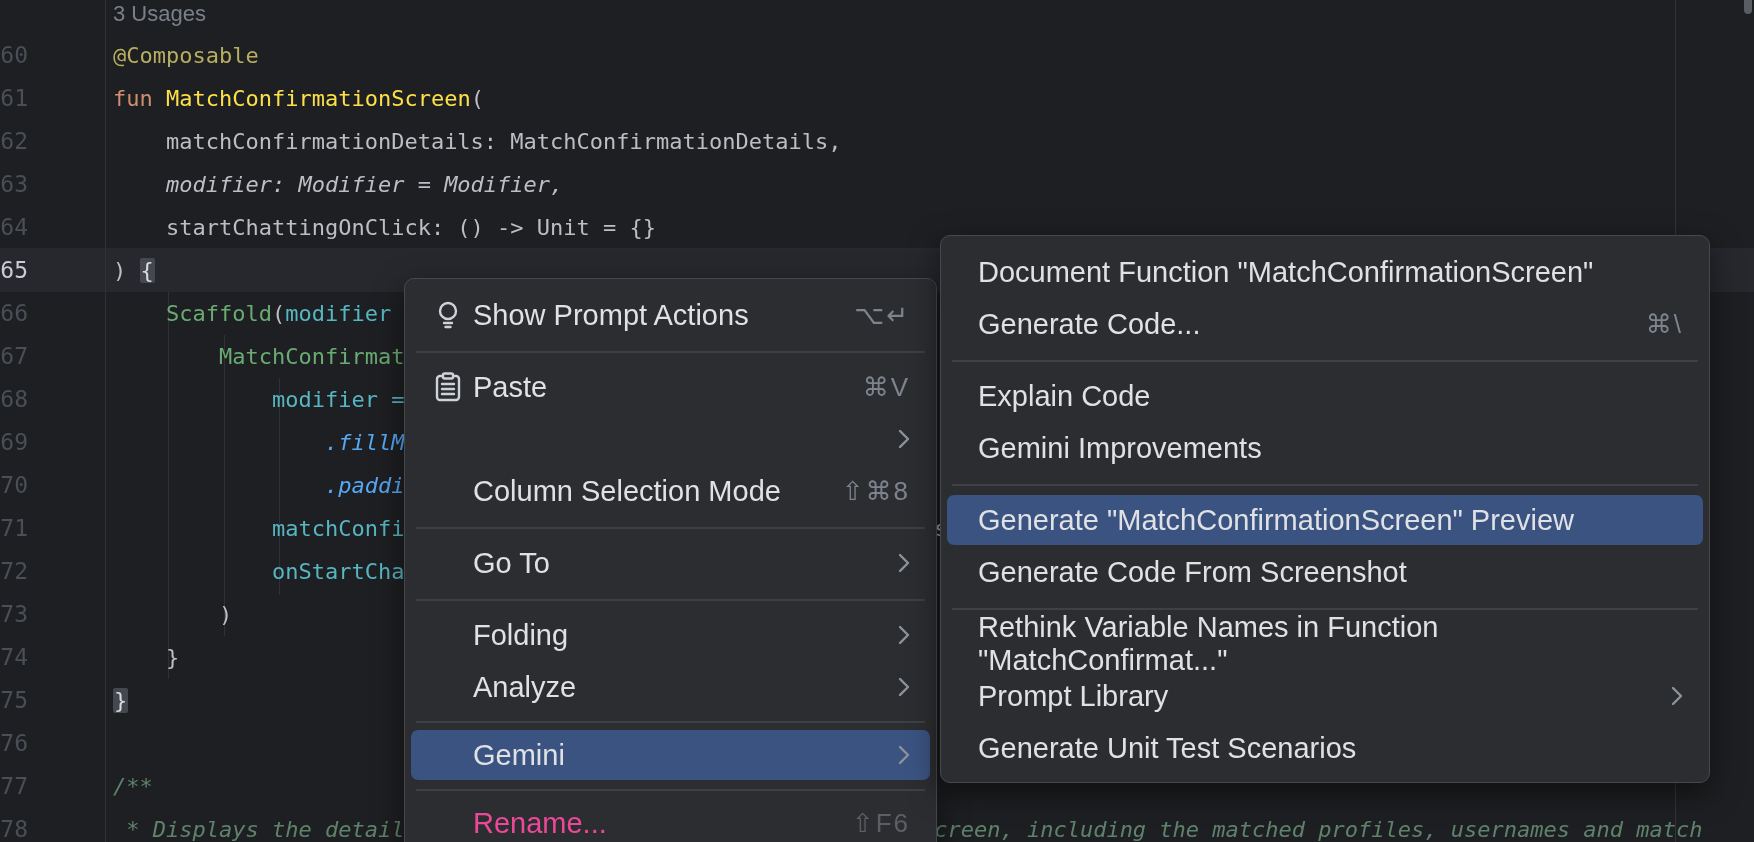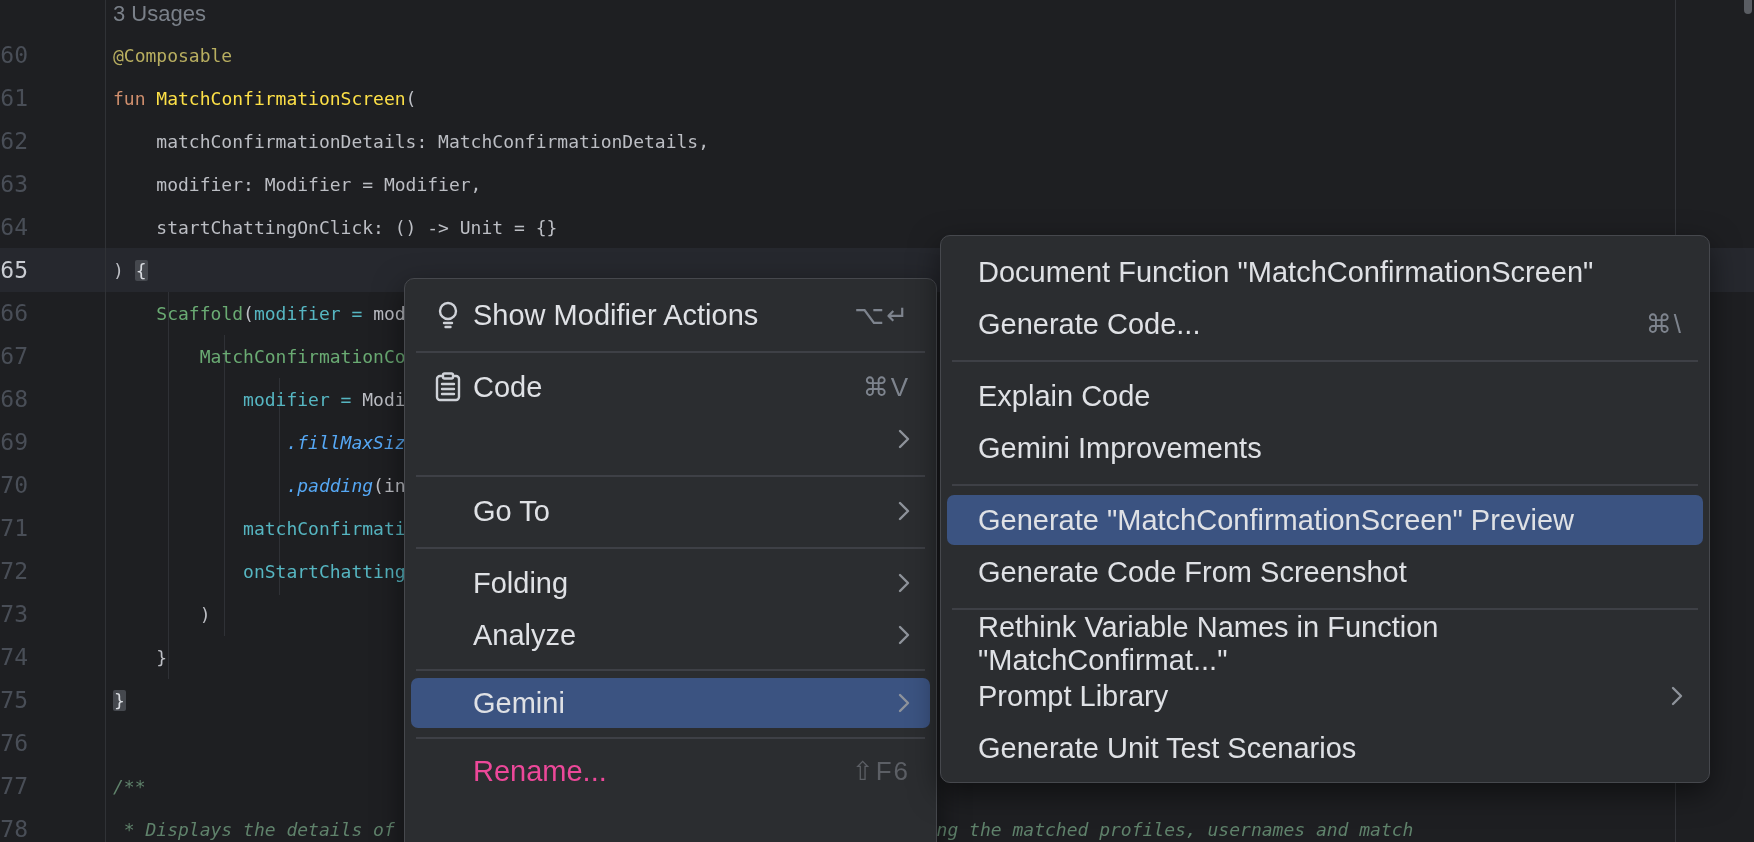--- a/index.html
+++ b/index.html
@@ -6,21 +6,21 @@
   body{position:relative;width:1754px;height:842px;overflow:hidden;
        font-family:"Liberation Sans","DejaVu Sans",sans-serif;}
   
   #editor{position:absolute;inset:0;}
   .vline{position:absolute;top:0;bottom:0;width:1px;}
   #gutter-border{left:105px;background:#303236;}
   #margin-guide{left:1675px;background:#33353A;}
   #current-line{position:absolute;left:0;width:1754px;top:248px;height:44px;background:#26282E;}
   #scroll-thumb{position:absolute;right:2px;top:-8px;width:8px;height:22px;border-radius:4px;background:#5A5D63;}
   .code-line{position:absolute;left:113px;height:43px;line-height:43px;white-space:pre;
-             font-family:"DejaVu Sans Mono",monospace;font-size:18px;color:#BCBEC4;}
+             font-family:"DejaVu Sans Mono",monospace;font-size:22px;color:#BCBEC4;}
   .gut-num{position:absolute;left:-2px;width:30px;height:43px;line-height:43px;text-align:right;
            font-family:"DejaVu Sans Mono",monospace;font-size:23px;color:#494E57;}
   .gut-num.cur{color:#C9CCD2;}
   #usages-hint{position:absolute;left:113px;top:-8px;height:43px;line-height:43px;
                font-size:22px;color:#7A8089;cursor:pointer;}
   .tk-plain{color:#BCBEC4;}
   .tk-annotation{color:#B8AE60;}
   .tk-keyword{color:#CF8E6D;}
   .tk-fndecl{color:#fde047;}
   .tk-composable{color:#6AAB73;}
@@ -76,21 +76,21 @@
       <div class="gut-num" style="top: 635.5px;">74</div>
       <div class="gut-num" style="top: 678.5px;">75</div>
       <div class="gut-num" style="top: 721.5px;">76</div>
       <div class="gut-num" style="top: 764.5px;">77</div>
       <div class="gut-num" style="top: 807.5px;">78</div>
     </div>
   <div id="code-lines">
       <div class="code-line" style="top: 33.5px;"><span class="tk-annotation">@Composable</span></div>
       <div class="code-line" style="top: 76.5px;"><span class="tk-keyword">fun </span><span class="tk-fndecl">MatchConfirmationScreen</span><span class="tk-plain">(</span></div>
       <div class="code-line" style="top: 119.5px;"><span class="tk-plain">    matchConfirmationDetails: MatchConfirmationDetails,</span></div>
-      <div class="code-line" style="top: 162.5px;"><span class="tk-plain">    modifier: Modifier = Modifier,</span></div>
+      <div class="code-line" style="top: 162.5px; font-style: italic;"><span class="tk-plain">    modifier: Modifier = Modifier,</span></div>
       <div class="code-line" style="top: 205.5px;"><span class="tk-plain">    startChattingOnClick: () -&gt; Unit = {}</span></div>
       <div class="code-line" style="top: 248.5px;"><span class="tk-plain">) </span><span class="tk-brace">{</span></div>
       <div class="code-line" style="top: 291.5px;"><span class="tk-plain">    </span><span class="tk-composable">Scaffold</span><span class="tk-plain">(</span><span class="tk-namedarg">modifier = </span><span class="tk-plain">modifier</span><span class="tk-plain">) {</span></div>
       <div class="code-line" style="top: 334.5px;"><span class="tk-plain">        </span><span class="tk-composable">MatchConfirmationContent</span><span class="tk-plain">(</span></div>
       <div class="code-line" style="top: 377.5px;"><span class="tk-plain">            </span><span class="tk-namedarg">modifier = </span><span class="tk-plain">Modifier</span></div>
       <div class="code-line" style="top: 420.5px;"><span class="tk-plain">                </span><span class="tk-ext">.fillMaxSize</span><span class="tk-plain">()</span></div>
       <div class="code-line" style="top: 463.5px;"><span class="tk-plain">                </span><span class="tk-ext">.padding</span><span class="tk-plain">(innerPadding),</span></div>
       <div class="code-line" style="top: 506.5px;"><span class="tk-plain">            </span><span class="tk-namedarg">matchConfirmationDetails = </span><span class="tk-plain">matchConfirmationDetails,</span></div>
       <div class="code-line" style="top: 549.5px;"><span class="tk-plain">            </span><span class="tk-namedarg">onStartChattingClick = </span><span class="tk-plain">startChattingOnClick,</span></div>
       <div class="code-line" style="top: 592.5px;"><span class="tk-plain">        )</span></div>
@@ -107,50 +107,56 @@
     <div class="menu-item">
       <span class="mi-icon">
         <svg class="chev" width="28" height="30" viewBox="0 0 28 30">
           <g fill="none" stroke="#CFD2D8" stroke-width="2.4" stroke-linecap="round">
             <circle cx="14" cy="11" r="8"></circle>
             <path d="M10 23h8"></path>
             <path d="M11.5 27h5"></path>
           </g>
         </svg>
       </span>
-      <span class="mi-label">Show Modifier Actions</span>
+      <span class="mi-label">Show Prompt Actions</span>
       <span class="mi-right">
         <span class="mi-shortcut">⌥↵</span>
       </span>
     </div>
     <div class="menu-sep" style="height: 20px;">
       <div class="line"></div>
     </div>
     <div class="menu-item">
       <span class="mi-icon">
         <svg class="chev" width="26" height="30" viewBox="0 0 26 30">
           <g fill="none" stroke="#CFD2D8" stroke-width="2.4" stroke-linecap="round">
             <rect x="2" y="4" width="22" height="24" rx="3"></rect>
             <rect x="8" y="1.5" width="10" height="5" rx="1.5" fill="#2B2D30"></rect>
             <path d="M7 12h12M7 17h12M7 22h12"></path>
           </g>
         </svg>
       </span>
-      <span class="mi-label">Code</span>
+      <span class="mi-label">Paste</span>
       <span class="mi-right">
         <span class="mi-shortcut">⌘V</span>
       </span>
     </div>
     <div class="menu-item">
       <span class="mi-right">
         <span>
           <svg class="chev" width="12" height="20" viewBox="0 0 12 20">
             <polyline points="2,2 10,10 2,18" fill="none" stroke="#8E939B" stroke-width="2.4" stroke-linecap="round" stroke-linejoin="round"></polyline>
           </svg>
         </span>
+      </span>
+    </div>
+    <div class="menu-item">
+      <span class="mi-label">Column Selection Mode</span>
+      <span class="mi-right">
+        <span class="mi-shortcut">⇧⌘8</span>
       </span>
     </div>
     <div class="menu-sep" style="height: 20px;">
       <div class="line"></div>
     </div>
     <div class="menu-item">
       <span class="mi-label">Go To</span>
       <span class="mi-right">
         <span>
           <svg class="chev" width="12" height="20" viewBox="0 0 12 20">

